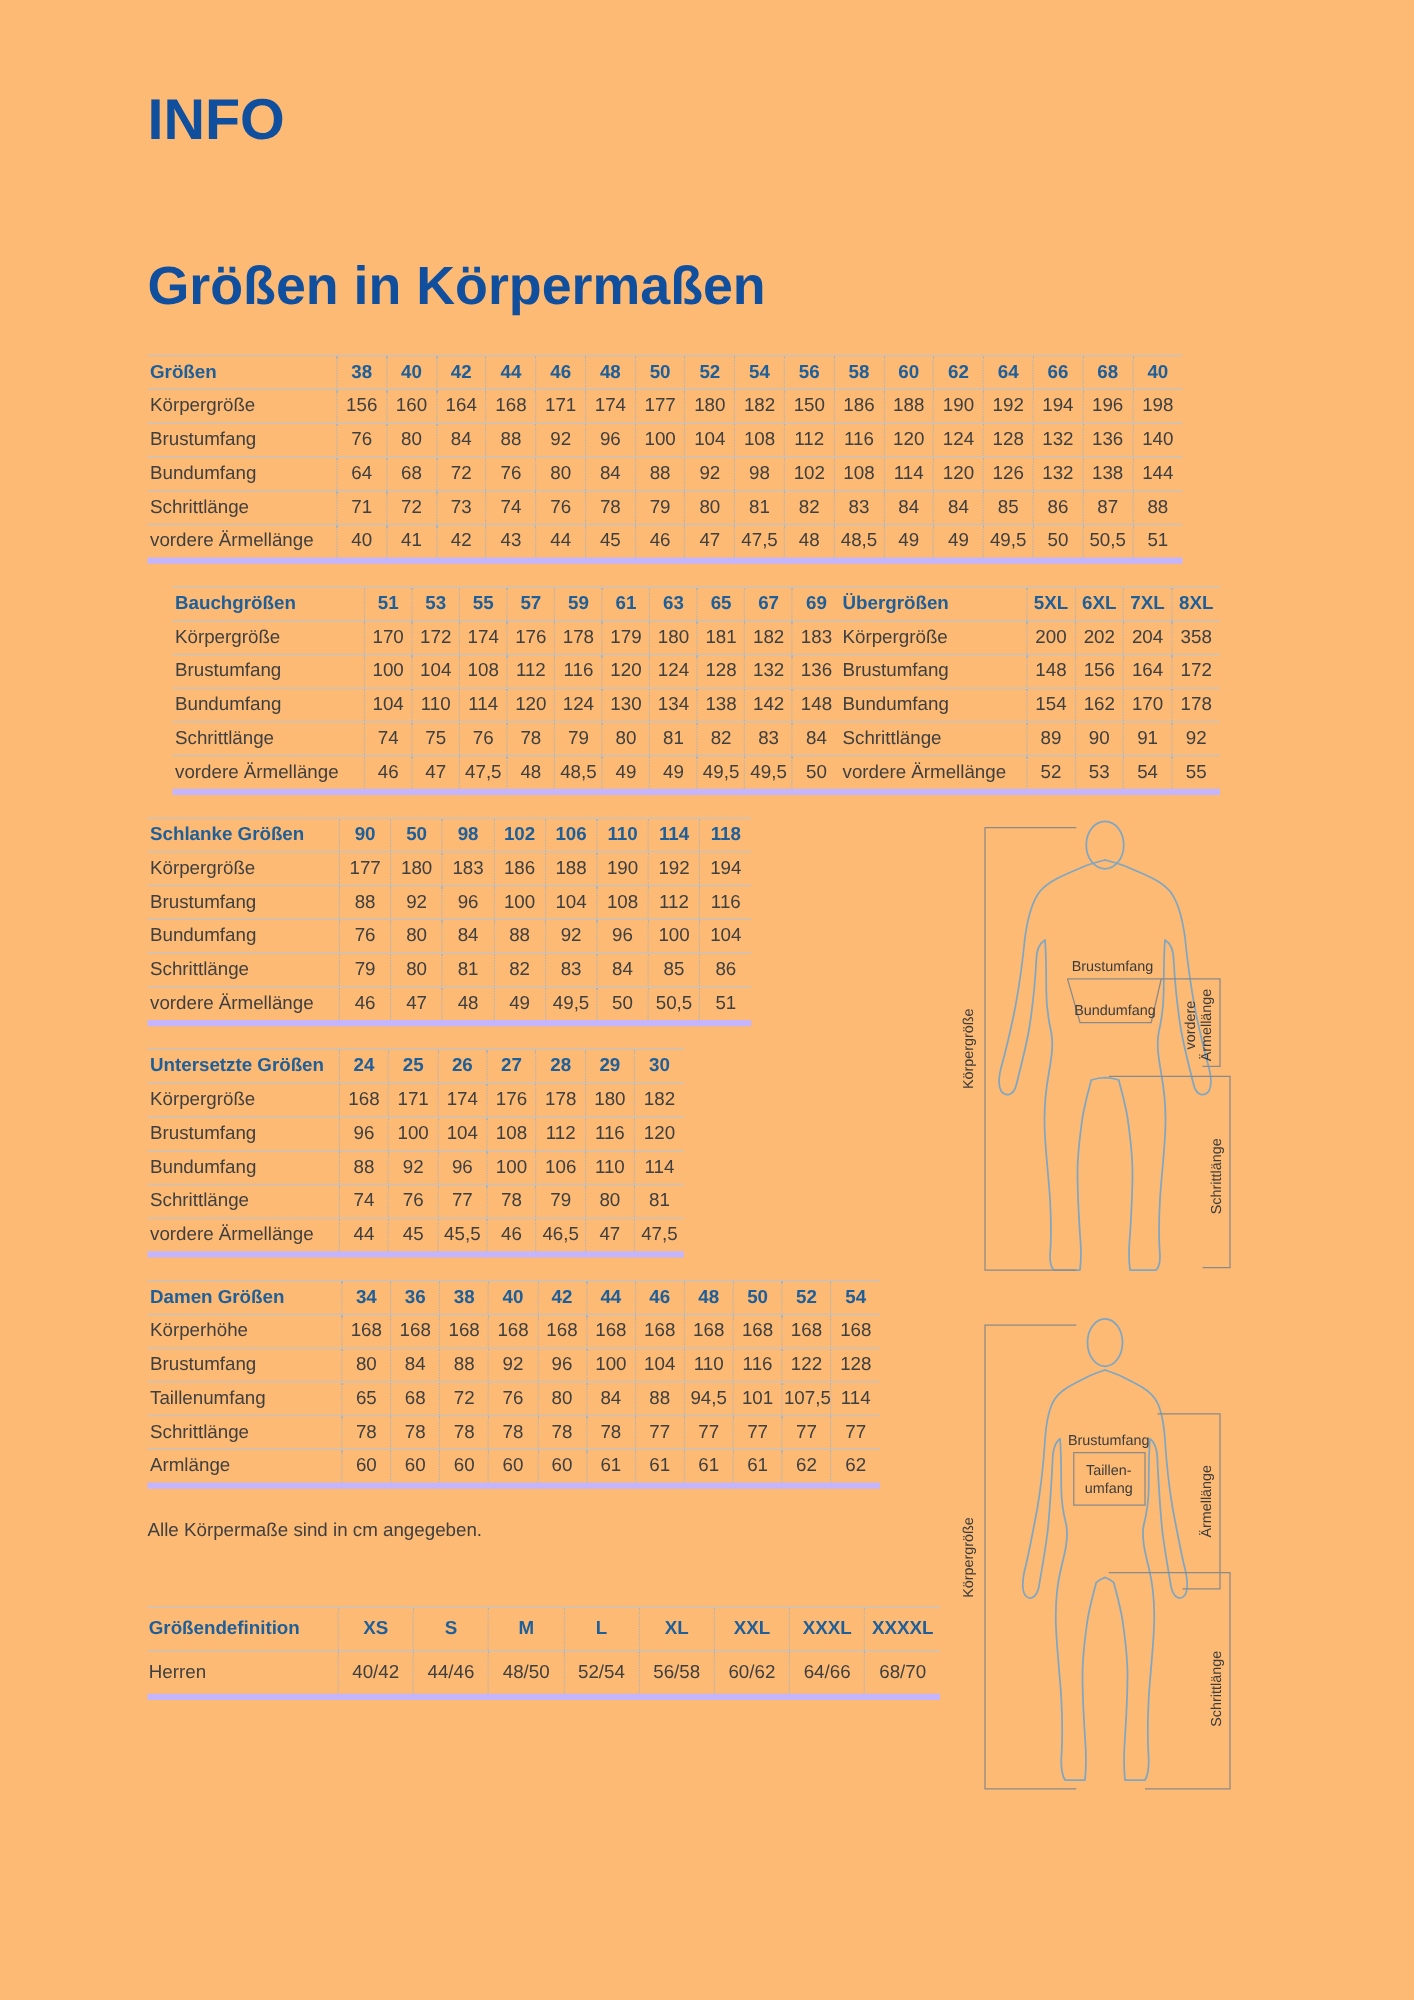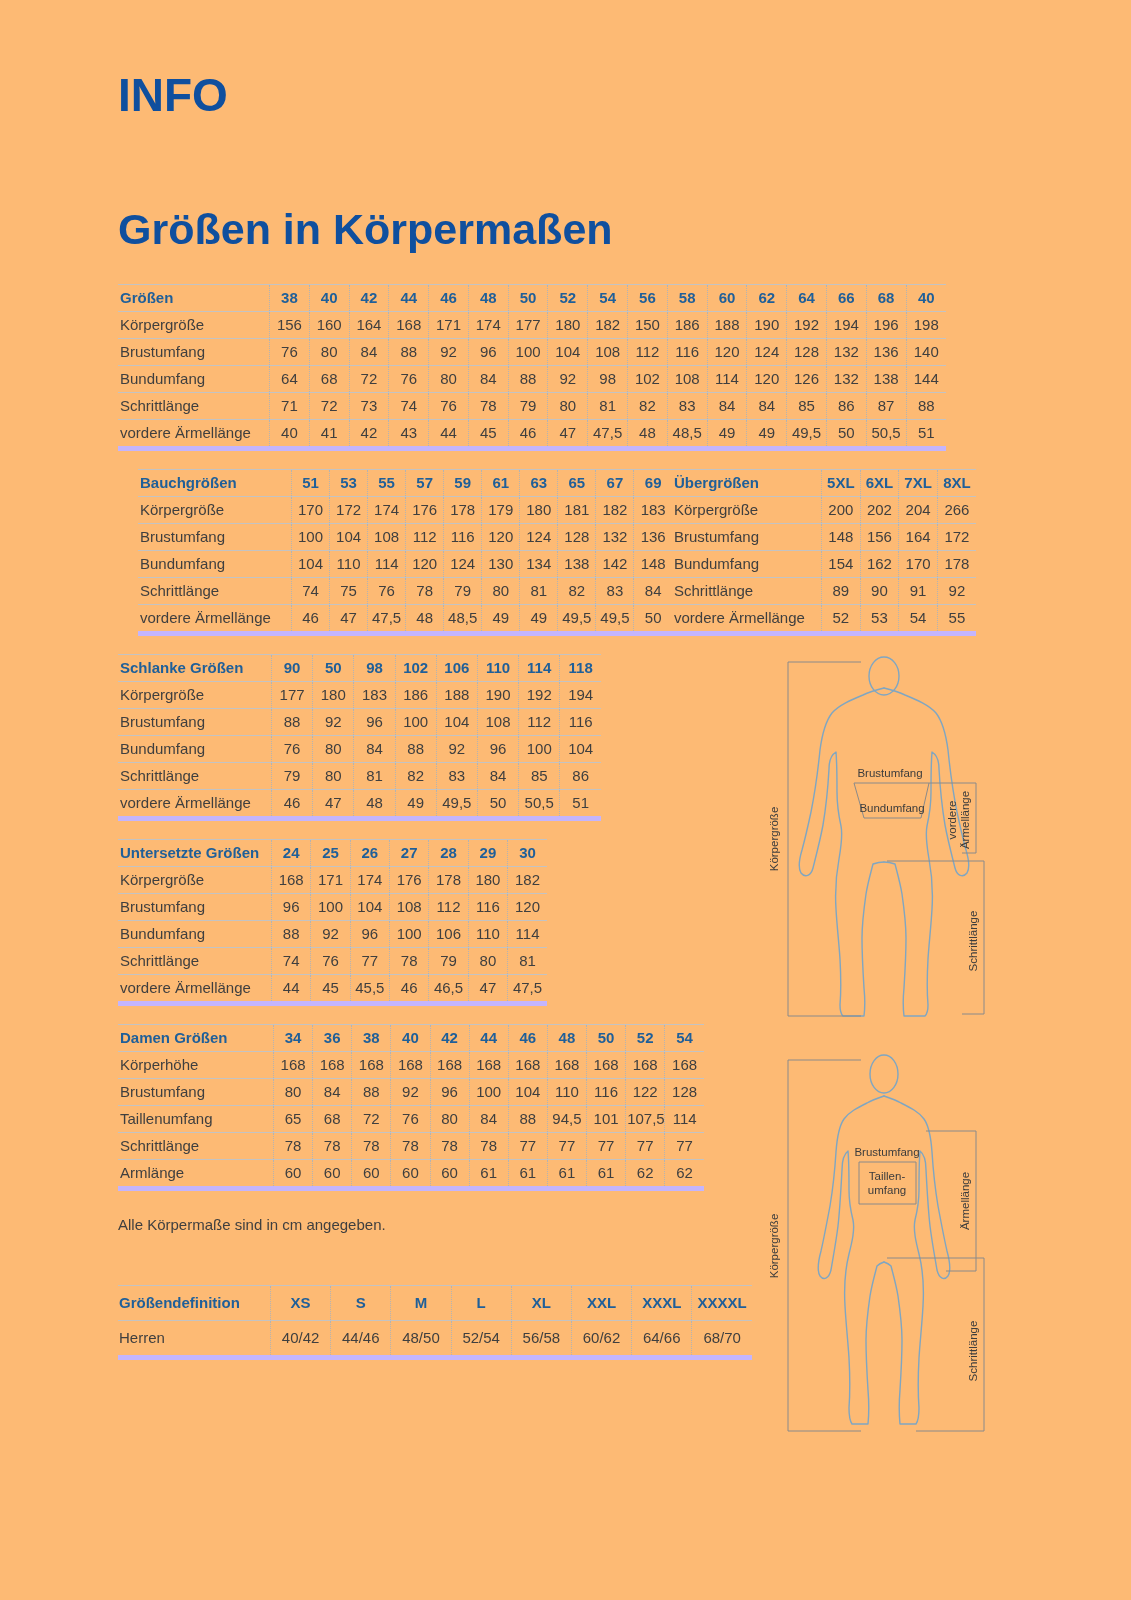--- a/index.html
+++ b/index.html
@@ -283,21 +283,21 @@
             <th>7XL</th>
             <th>8XL</th>
           </tr>
         </thead>
         <tbody>
           <tr>
             <td class="lbl">Körpergröße</td>
             <td>200</td>
             <td>202</td>
             <td>204</td>
-            <td>266</td>
+            <td>358</td>
           </tr>
           <tr>
             <td class="lbl">Brustumfang</td>
             <td>148</td>
             <td>156</td>
             <td>164</td>
             <td>172</td>
           </tr>
           <tr>
             <td class="lbl">Bundumfang</td>

